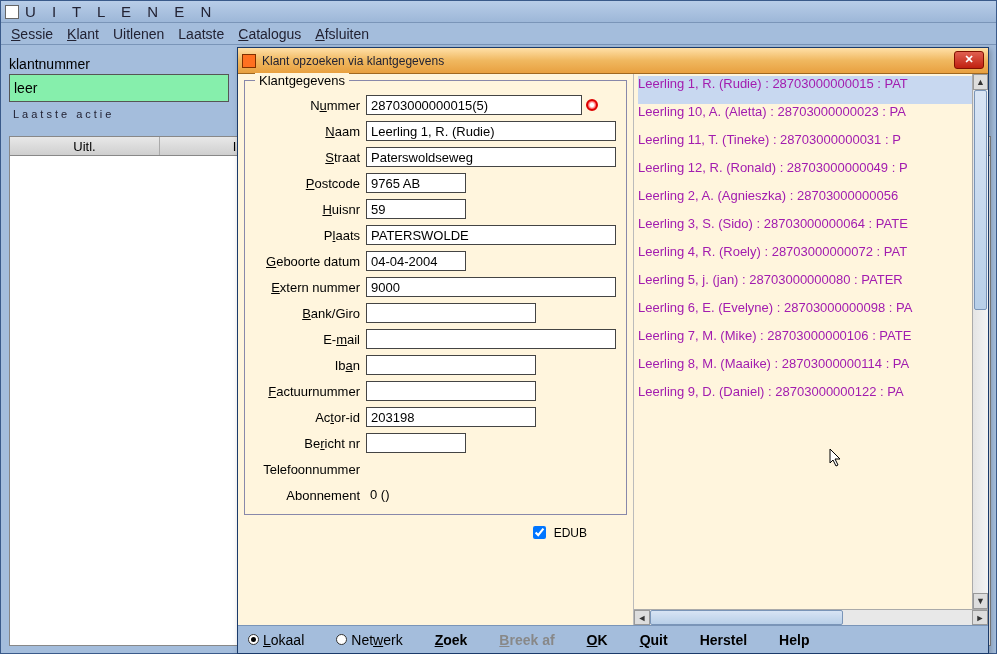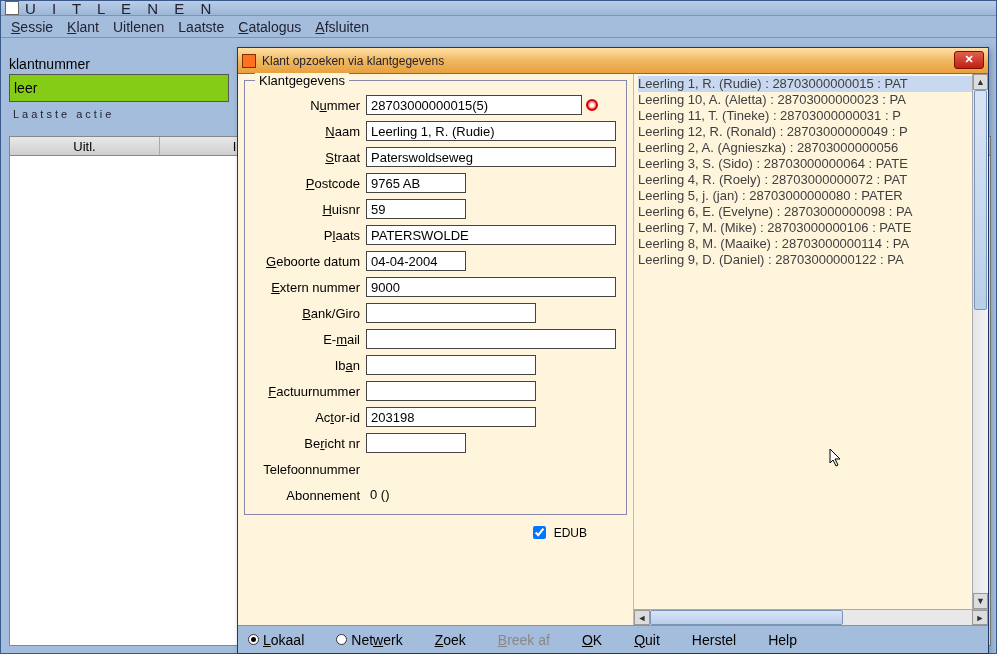--- a/index.html
+++ b/index.html
@@ -1,31 +1,31 @@
 <!DOCTYPE html>
 <html><head>
 <meta charset="utf-8">
 <style>
   * { box-sizing: border-box; }
   html, body { margin: 0; padding: 0; font-family: "Segoe UI", Tahoma, sans-serif; font-size: 13px; }
   body { width: 997px; height: 654px; background: #a0b8d8; overflow: hidden; position: relative; }
 
   
   .main-window { position: absolute; left: 0; top: 0; width: 997px; height: 654px; background: #a4bddc; border: 1px solid #3a5a8a; }
-  .main-titlebar { background: linear-gradient(#b8cde8, #9db7d8); height: 15px; display: flex; align-items: center; padding: 0 4px; border-bottom: 1px solid #7a95b8; }
+  .main-titlebar { background: linear-gradient(#b8cde8, #9db7d8); height: 22px; display: flex; align-items: center; padding: 0 4px; border-bottom: 1px solid #7a95b8; }
   .main-title-icon { width: 14px; height: 14px; background: #fff; border: 1px solid #666; margin-right: 6px; }
   .main-title-text { font-size: 15px; letter-spacing: 6px; color: #223; }
 
   .main-menubar { background: #a4bddc; height: 22px; display: flex; align-items: flex-end; gap: 14px; padding: 2px 10px; font-size: 14px; color: #223; border-bottom: 1px solid #7a95b8; }
   .main-menubar span { cursor: default; }
   .main-menubar span u { text-decoration: underline; }
 
   .main-form { position: absolute; left: 8px; top: 55px; width: 220px; }
   .main-form .lbl { font-size: 14px; color: #000; margin-bottom: 2px; }
-  .main-form input.kn { width: 100%; height: 22px; background: #84cc16; border: 1px solid #555; padding: 13px 4px; font-size: 14px; }
+  .main-form input.kn { width: 100%; height: 22px; background: #86efac; border: 1px solid #555; padding: 13px 4px; font-size: 14px; }
   .laatste { font-size: 11px; letter-spacing: 3px; color: #223; margin: 6px 2px 2px 4px; }
 
   .grid-head { position: absolute; left: 8px; top: 135px; width: 982px; height: 20px; background: linear-gradient(#e8e8e8,#cfcfcf); border: 1px solid #888; display: flex; }
   .grid-head .col { border-right: 1px solid #aaa; text-align: center; font-size: 13px; line-height: 20px; }
   .grid-body { position: absolute; left: 8px; top: 155px; width: 982px; height: 490px; background: #fff; border: 1px solid #888; border-top: none; }
 
   
   .dialog { position: absolute; left: 237px; top: 47px; width: 752px; height: 607px; background: #fff; border: 1px solid #1a3a6a; box-shadow: 2px 2px 6px rgba(0,0,0,0.25); }
   .dlg-titlebar { height: 26px; background: linear-gradient(#ffe0a8, #f0b860 50%, #e8a040); display:flex; align-items:center; padding: 0 4px; color: #223; border-bottom:1px solid #a06820; position:relative; }
   .dlg-icon { width: 14px; height: 14px; background: #ff7020; border:1px solid #803000; margin-right:6px; }
@@ -47,37 +47,37 @@
   .w-med  { width: 170px; }
   .w-sm   { width: 100px; }
   .dot { width:12px; height:12px; border-radius:50%; border:2px solid #d00; margin-left:4px; background:radial-gradient(circle,#fff 30%,#f55 70%); }
 
   .edub { text-align:right; padding:8px 40px 4px 0; }
   .edub input { margin-right:4px; vertical-align:middle; }
   .edub span { font-size:12px; vertical-align:middle; }
 
   .list-side { flex:1; background:#fff5dd; border-left:1px solid #bbb; position:relative; display:flex; flex-direction:column; }
   .list-inner { flex:1; overflow:hidden; padding:2px 0 2px 4px; font-size:13px; }
-  .list-row { white-space:nowrap; height:16px; line-height:16px; cursor:default; color:#404040; overflow:hidden; }
+  .list-row { white-space:nowrap; height:28px; line-height:16px; cursor:default; color:#a21caf; overflow:hidden; }
   .list-row.sel { background:#c8d8f0; }
   .vscroll { width:16px; background:linear-gradient(to right,#e4e4e4,#f4f4f4); border-left:1px solid #aaa; position:relative; }
   .vscroll .up, .vscroll .down { height:16px; background:#ddd; border:1px solid #999; font-size:9px; text-align:center; line-height:14px; color:#333; }
   .vscroll .down { position:absolute; bottom:0; left:0; right:0; }
   .vscroll .thumb { position:absolute; left:1px; right:1px; top:16px; height:220px; background:linear-gradient(#d8e4f4,#b8cfe8); border:1px solid #7a95b8; border-radius:2px; }
 
   .hscroll-row { height:16px; background:#e4e4e4; border-top:1px solid #aaa; display:flex; }
   .hscroll-row .left,.hscroll-row .right{ width:16px; background:#ddd; border:1px solid #999; font-size:9px; text-align:center; line-height:14px; color:#333; }
   .hscroll-row .track { flex:1; position:relative; background:#e8e8e8; }
   .hscroll-row .track .hthumb { position:absolute; left:0; top:0; bottom:0; width:60%; background:linear-gradient(#d8e4f4,#b8cfe8); border:1px solid #7a95b8; border-radius:2px; }
 
   .dlg-bottom { height:28px; background:#a4bddc; border-top:1px solid #7a95b8; display:flex; align-items:center; gap:32px; padding:0 10px; font-size:14px; color:#000; }
   .radio { display:flex; align-items:center; gap:4px; }
   .radio .dotr { width:11px; height:11px; border-radius:50%; border:1px solid #333; background:#fff; display:flex; align-items:center; justify-content:center; }
   .radio .dotr.on::after { content:""; width:5px; height:5px; border-radius:50%; background:#000; }
-  .btn-like { cursor:pointer; }
+  .btn-like { cursor:pointer;font-weight:bold; }
   .disabled { color:#888; }
   .cursor-ptr { position:absolute; left:829px; top:448px; font-size:16px; color:#000; pointer-events:none; }
 </style>
 </head>
 <body>
 
 <div class="main-window">
   <div class="main-titlebar">
     <div class="main-title-icon"></div>
     <div class="main-title-text">U I T L E N E N</div>

